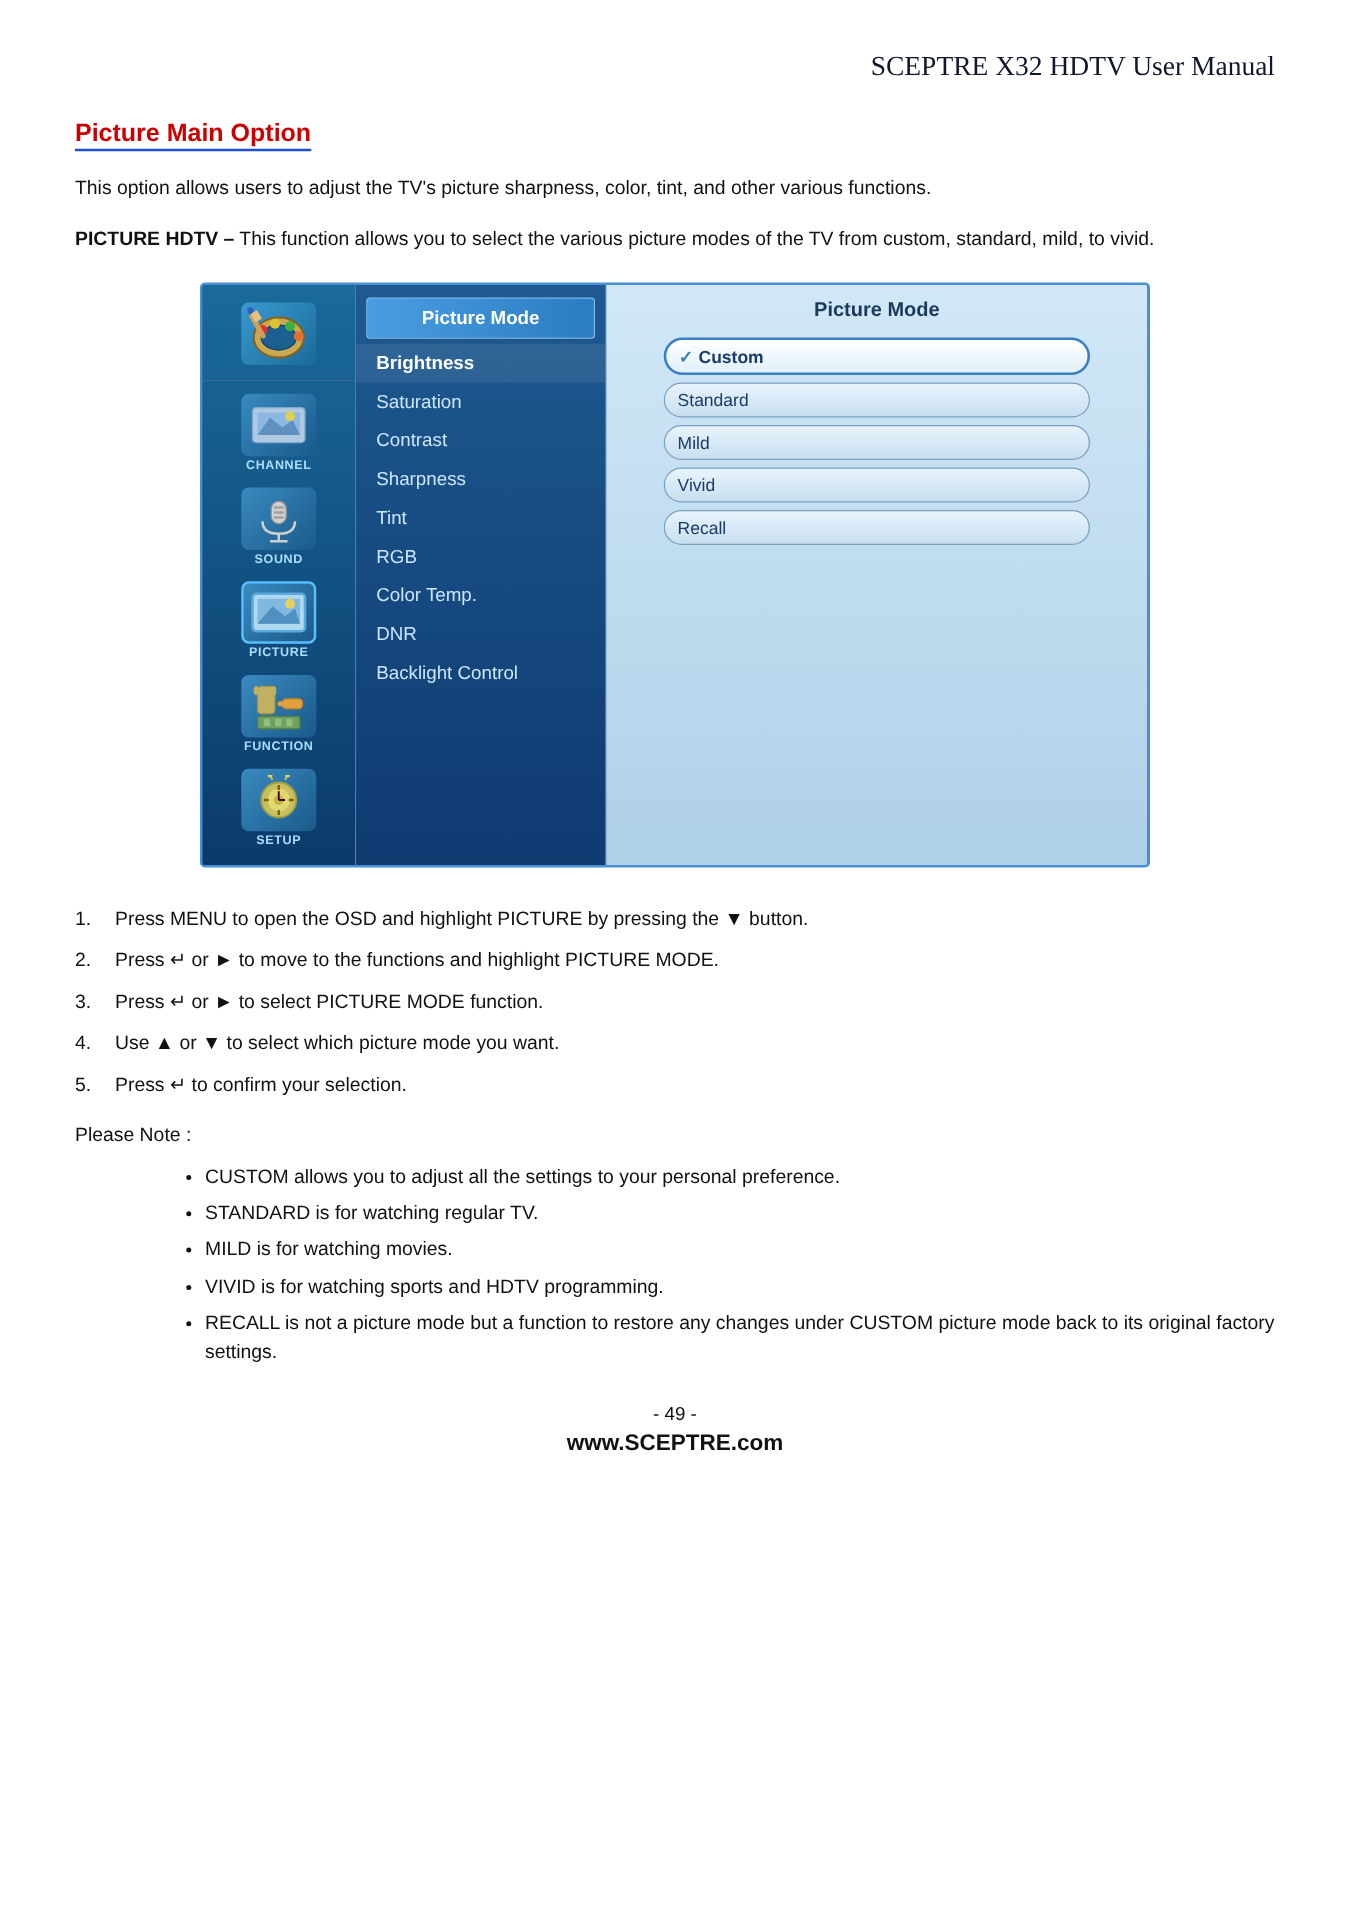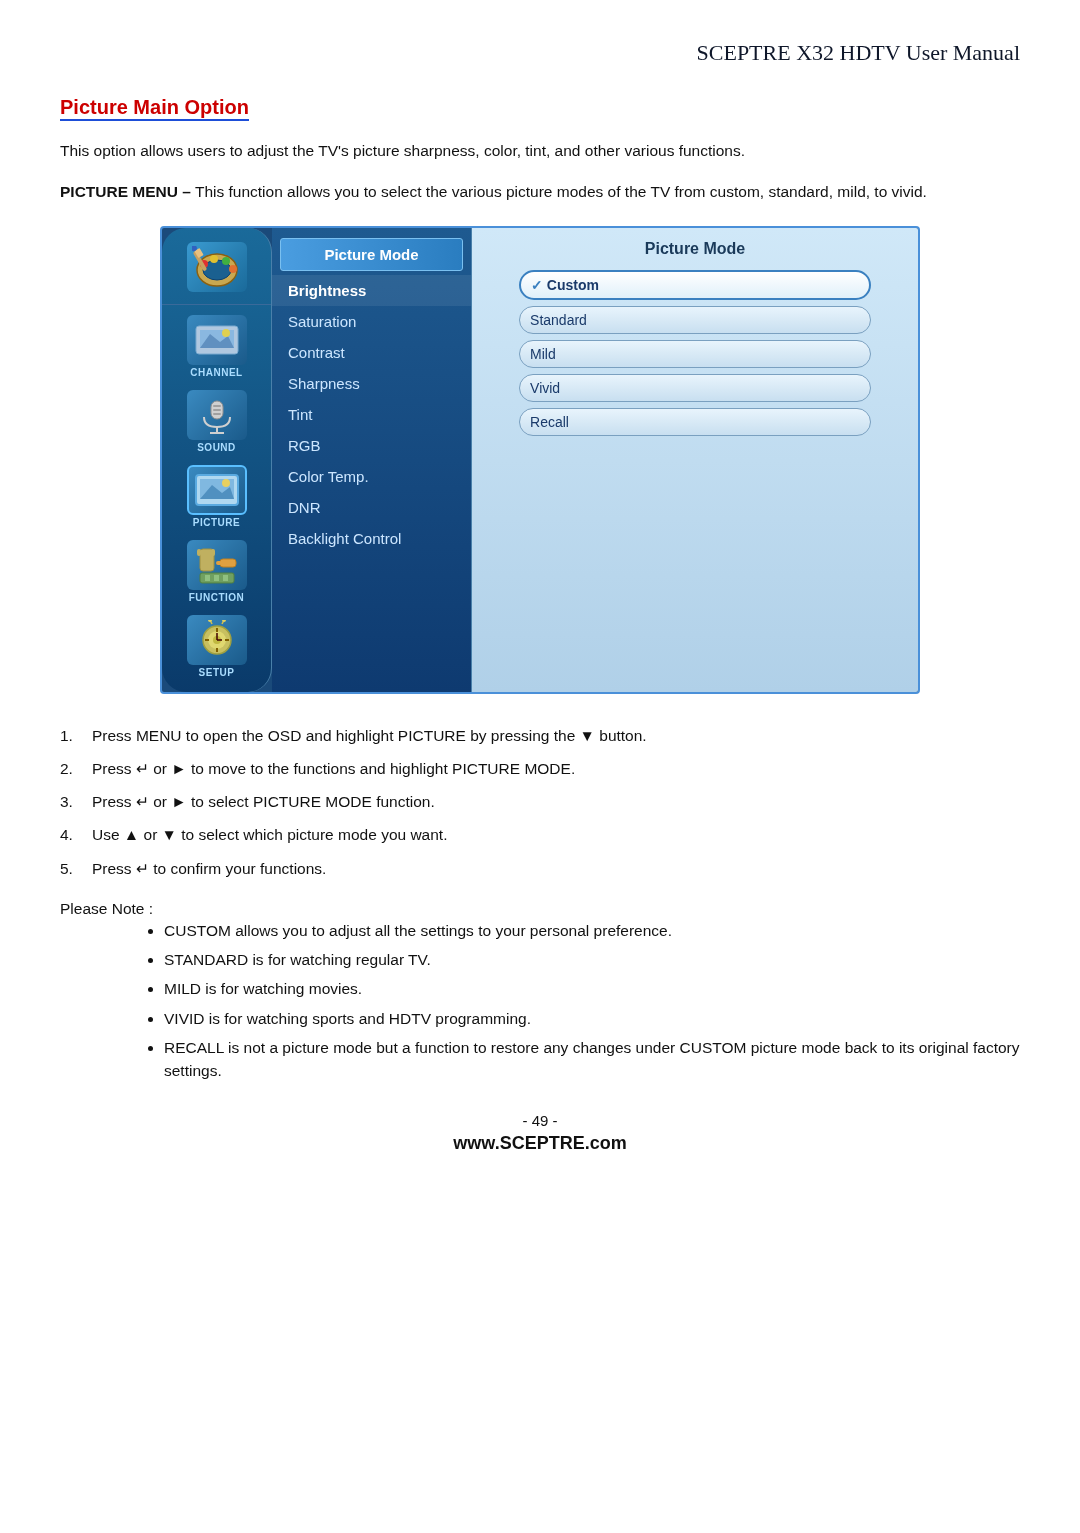--- a/index.html
+++ b/index.html
@@ -56,28 +56,27 @@
       border: 2px solid #4a90d9;
       background: #1a4a7a;
       width: 760px;
       margin: 0 auto 30px auto;
       border-radius: 4px;
       overflow: hidden;
     }
 
     
     .osd-sidebar {
-      width: 110px;
+      width: 123px;
       background: linear-gradient(to bottom, #1a6a9a, #0a3a6a);
       display: flex;
       flex-direction: column;
       align-items: center;
       padding: 8px 0;
       border-right: 1px solid #4a80aa;
-      border-radius: 24px;
     }
 
     .osd-sidebar-item {
       width: 100%;
       display: flex;
       flex-direction: column;
       align-items: center;
       padding: 6px 4px;
       cursor: pointer;
     }
@@ -220,21 +219,21 @@
       min-width: 32px;
       font-size: 15.5px;
     }
 
     .instruction-text {
       flex: 1;
     }
 
     .please-note {
       font-size: 15.5px;
-      margin-bottom: 1px;
+      margin-bottom: 12px;
       color: #111;
     }
 
     .note-bullets {
       margin-left: 104px;
       margin-bottom: 20px;
     }
 
     .note-bullets li {
       margin-bottom: 6px;
@@ -269,21 +268,21 @@
 </div>
 
 
 <div class="section-title">Picture Main Option</div>
 
 
 <p class="intro-text">This option allows users to adjust the TV's picture sharpness, color, tint, and other various functions.</p>
 
 
 <p class="picture-mode-desc">
-  <strong>PICTURE MENU –</strong><span> This function allows you to select the various picture modes of the TV from custom, standard, mild, to vivid.</span>
+  <strong>PICTURE HDTV –</strong><span> This function allows you to select the various picture modes of the TV from custom, standard, mild, to vivid.</span>
 </p>
 
 
 <div class="osd-container">
 
   <div class="osd-sidebar">
 
     <div class="osd-sidebar-item">
       <div class="sidebar-icon palette">
         <svg width="50" height="42" viewBox="0 0 50 42">
@@ -442,21 +441,21 @@
     <span class="instruction-text">Press ↵ or ► to select PICTURE MODE function.</span>
   </div>
 
   <div class="instruction-item">
     <span class="instruction-num">4.</span>
     <span class="instruction-text">Use ▲ or ▼ to select which picture mode you want.</span>
   </div>
 
   <div class="instruction-item">
     <span class="instruction-num">5.</span>
-    <span class="instruction-text">Press ↵ to confirm your functions.</span>
+    <span class="instruction-text">Press ↵ to confirm your selection.</span>
   </div>
 
 </div>
 
 
 <div class="please-note">Please Note :</div>
 
 <ul class="note-bullets">
   <li>CUSTOM allows you to adjust all the settings to your personal preference.</li>
   <li>STANDARD is for watching regular TV.</li>

